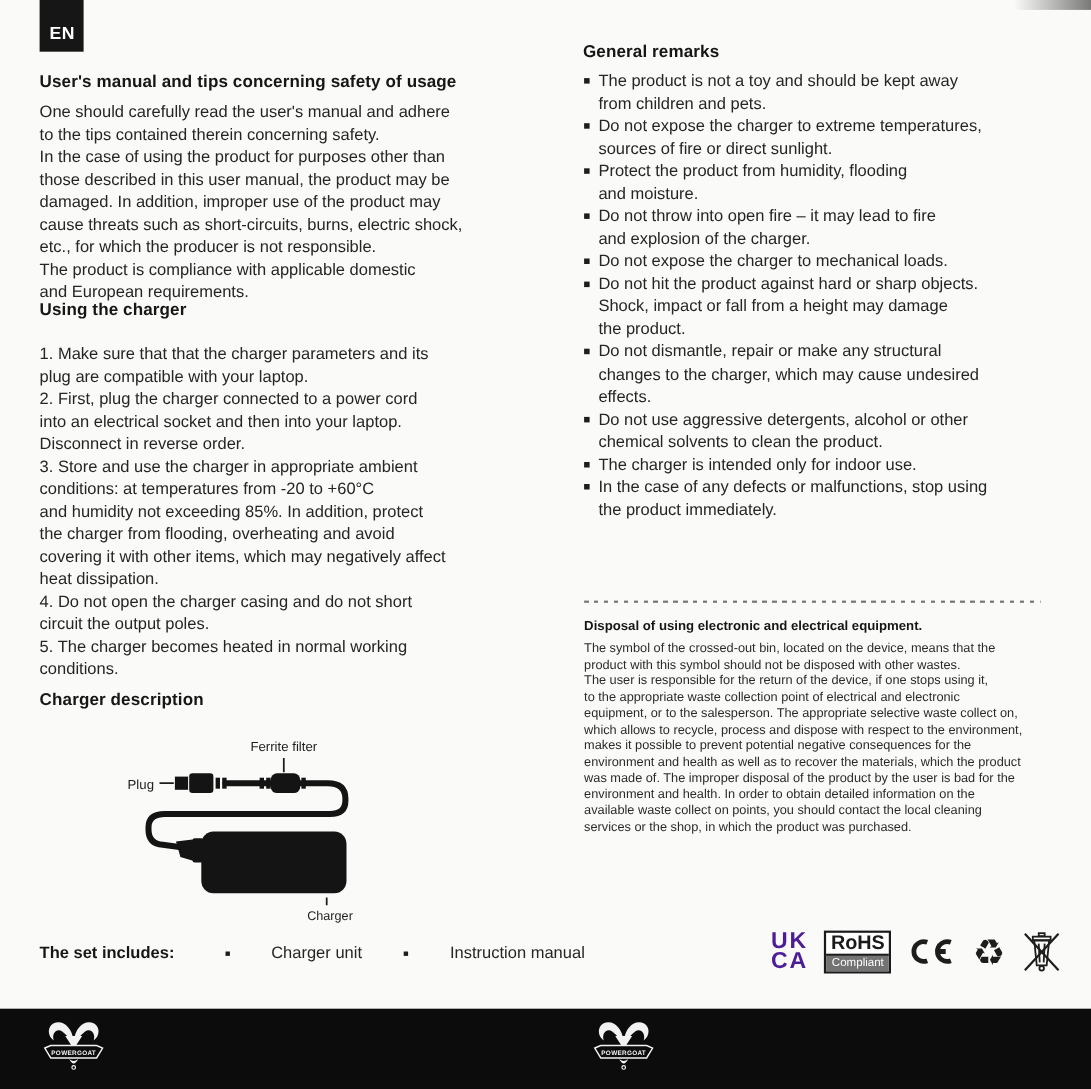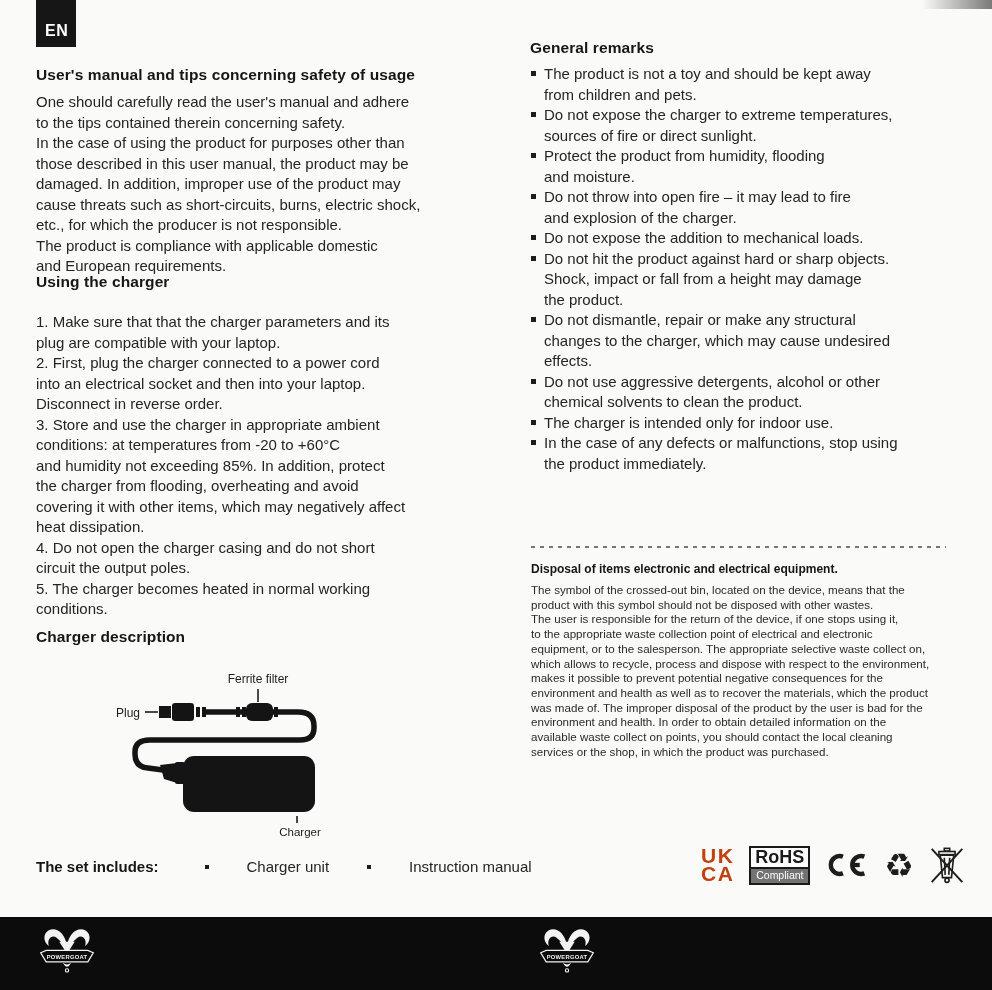--- a/index.html
+++ b/index.html
@@ -31,21 +31,21 @@
     opacity:.75;
   }
 
   
   .set-row{display:flex;align-items:baseline;font-size:15px;color:#252525;gap:31px;}
   .set-row .lbl{font-weight:700;color:#161616;margin-right:8px;}
   .set-row .sq2{width:4px;height:4px;background:#1d1d1d;align-self:center;margin:0 7px;}
 
   
   .logos-row{left:701px;top:845px;display:flex;align-items:center;gap:15px;}
-  .ukca{font-weight:700;font-size:21px;line-height:18px;color:#c2410c;letter-spacing:1.5px;}
+  .ukca{font-weight:700;font-size:21px;line-height:18px;color:#4c1d95;letter-spacing:1.5px;}
   .rohs{border:2px solid #1a1a1a;background:#fff;}
   .rohs-top{font-weight:700;font-size:18px;line-height:19px;padding:0 4px;color:#1a1a1a;text-align:center;border-bottom:2px solid #1a1a1a;}
   .rohs-bottom{background:#737373;color:#fdfdfd;font-size:10.5px;line-height:13px;padding:0 4px 1px;text-align:center;}
   .recycle{font-family:"DejaVu Sans", sans-serif;font-size:33px;line-height:33px;color:#1d1d1d;}
 
   
   .footer{left:0;top:917px;width:992px;height:73px;background:#0c0c0c;}
   .footer svg{position:absolute;top:6px;}
 
   .smudge{right:0;top:0;width:70px;height:9px;
@@ -147,21 +147,21 @@
       <span class="bullet-text body-text">Protect the product from humidity, flooding
 and moisture.</span>
     </div>
   <div class="bullet-row">
       <span class="sq"></span>
       <span class="bullet-text body-text">Do not throw into open fire – it may lead to fire
 and explosion of the charger.</span>
     </div>
   <div class="bullet-row">
       <span class="sq"></span>
-      <span class="bullet-text body-text">Do not expose the addition to mechanical loads.</span>
+      <span class="bullet-text body-text">Do not expose the charger to mechanical loads.</span>
     </div>
   <div class="bullet-row">
       <span class="sq"></span>
       <span class="bullet-text body-text">Do not hit the product against hard or sharp objects.
 Shock, impact or fall from a height may damage
 the product.</span>
     </div>
   <div class="bullet-row">
       <span class="sq"></span>
       <span class="bullet-text body-text">Do not dismantle, repair or make any structural
@@ -179,21 +179,21 @@
     </div>
   <div class="bullet-row">
       <span class="sq"></span>
       <span class="bullet-text body-text">In the case of any defects or malfunctions, stop using
 the product immediately.</span>
     </div>
 </div>
 
 <div class="abs dashed-divider" style="left:531px;top:546px;width:415px;"></div>
 
-<div class="abs small-heading" style="left:531px;top:562px;">Disposal of items electronic and electrical equipment.</div>
+<div class="abs small-heading" style="left:531px;top:562px;">Disposal of using electronic and electrical equipment.</div>
 <div class="abs small-text" style="left:531px;top:583px;width:440px;">The symbol of the crossed-out bin, located on the device, means that the
 product with this symbol should not be disposed with other wastes.
 The user is responsible for the return of the device, if one stops using it,
 to the appropriate waste collection point of electrical and electronic
 equipment, or to the salesperson. The appropriate selective waste collect on,
 which allows to recycle, process and dispose with respect to the environment,
 makes it possible to prevent potential negative consequences for the
 environment and health as well as to recover the materials, which the product
 was made of. The improper disposal of the product by the user is bad for the
 environment and health. In order to obtain detailed information on the

